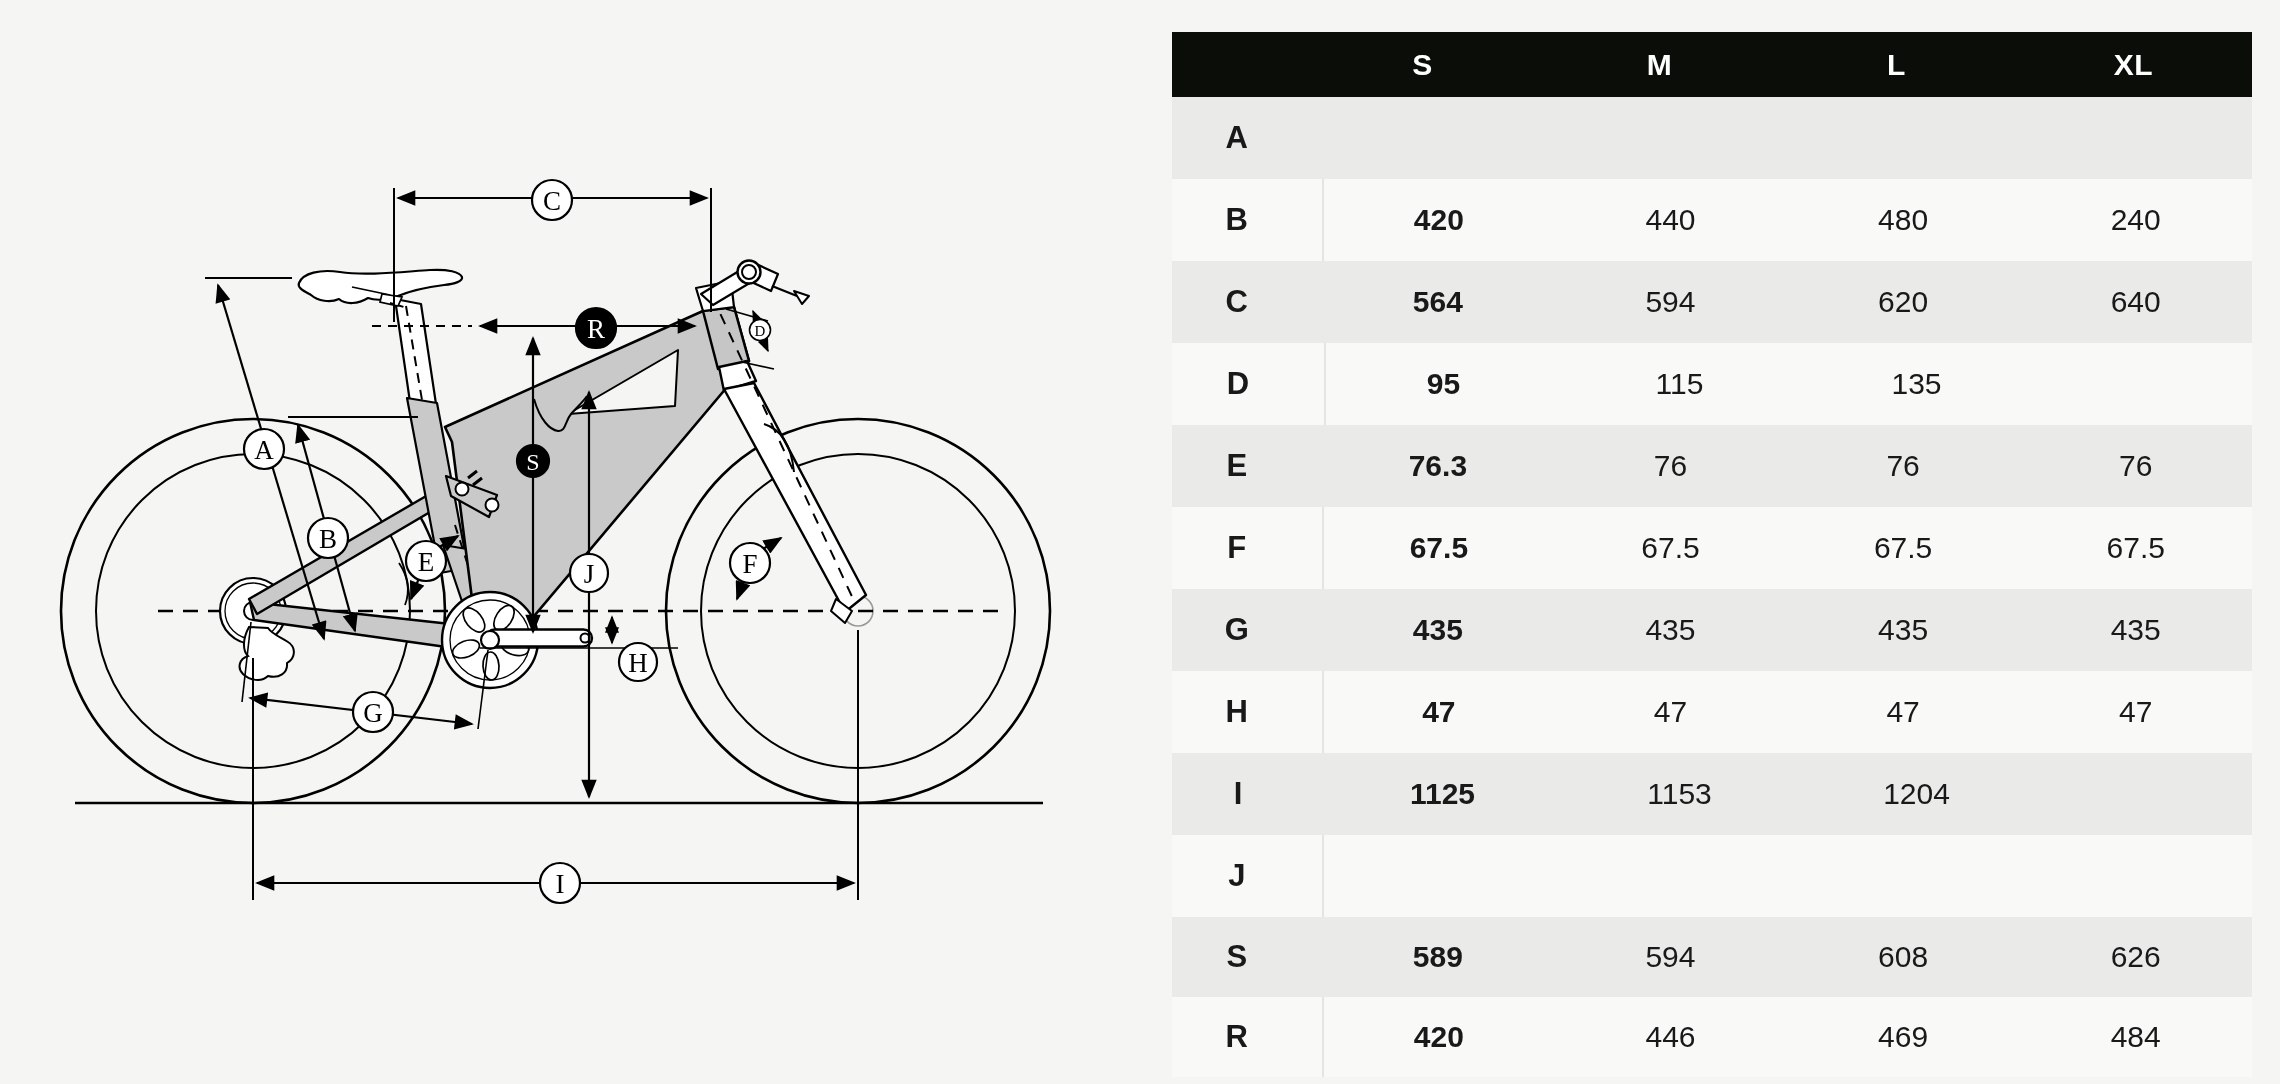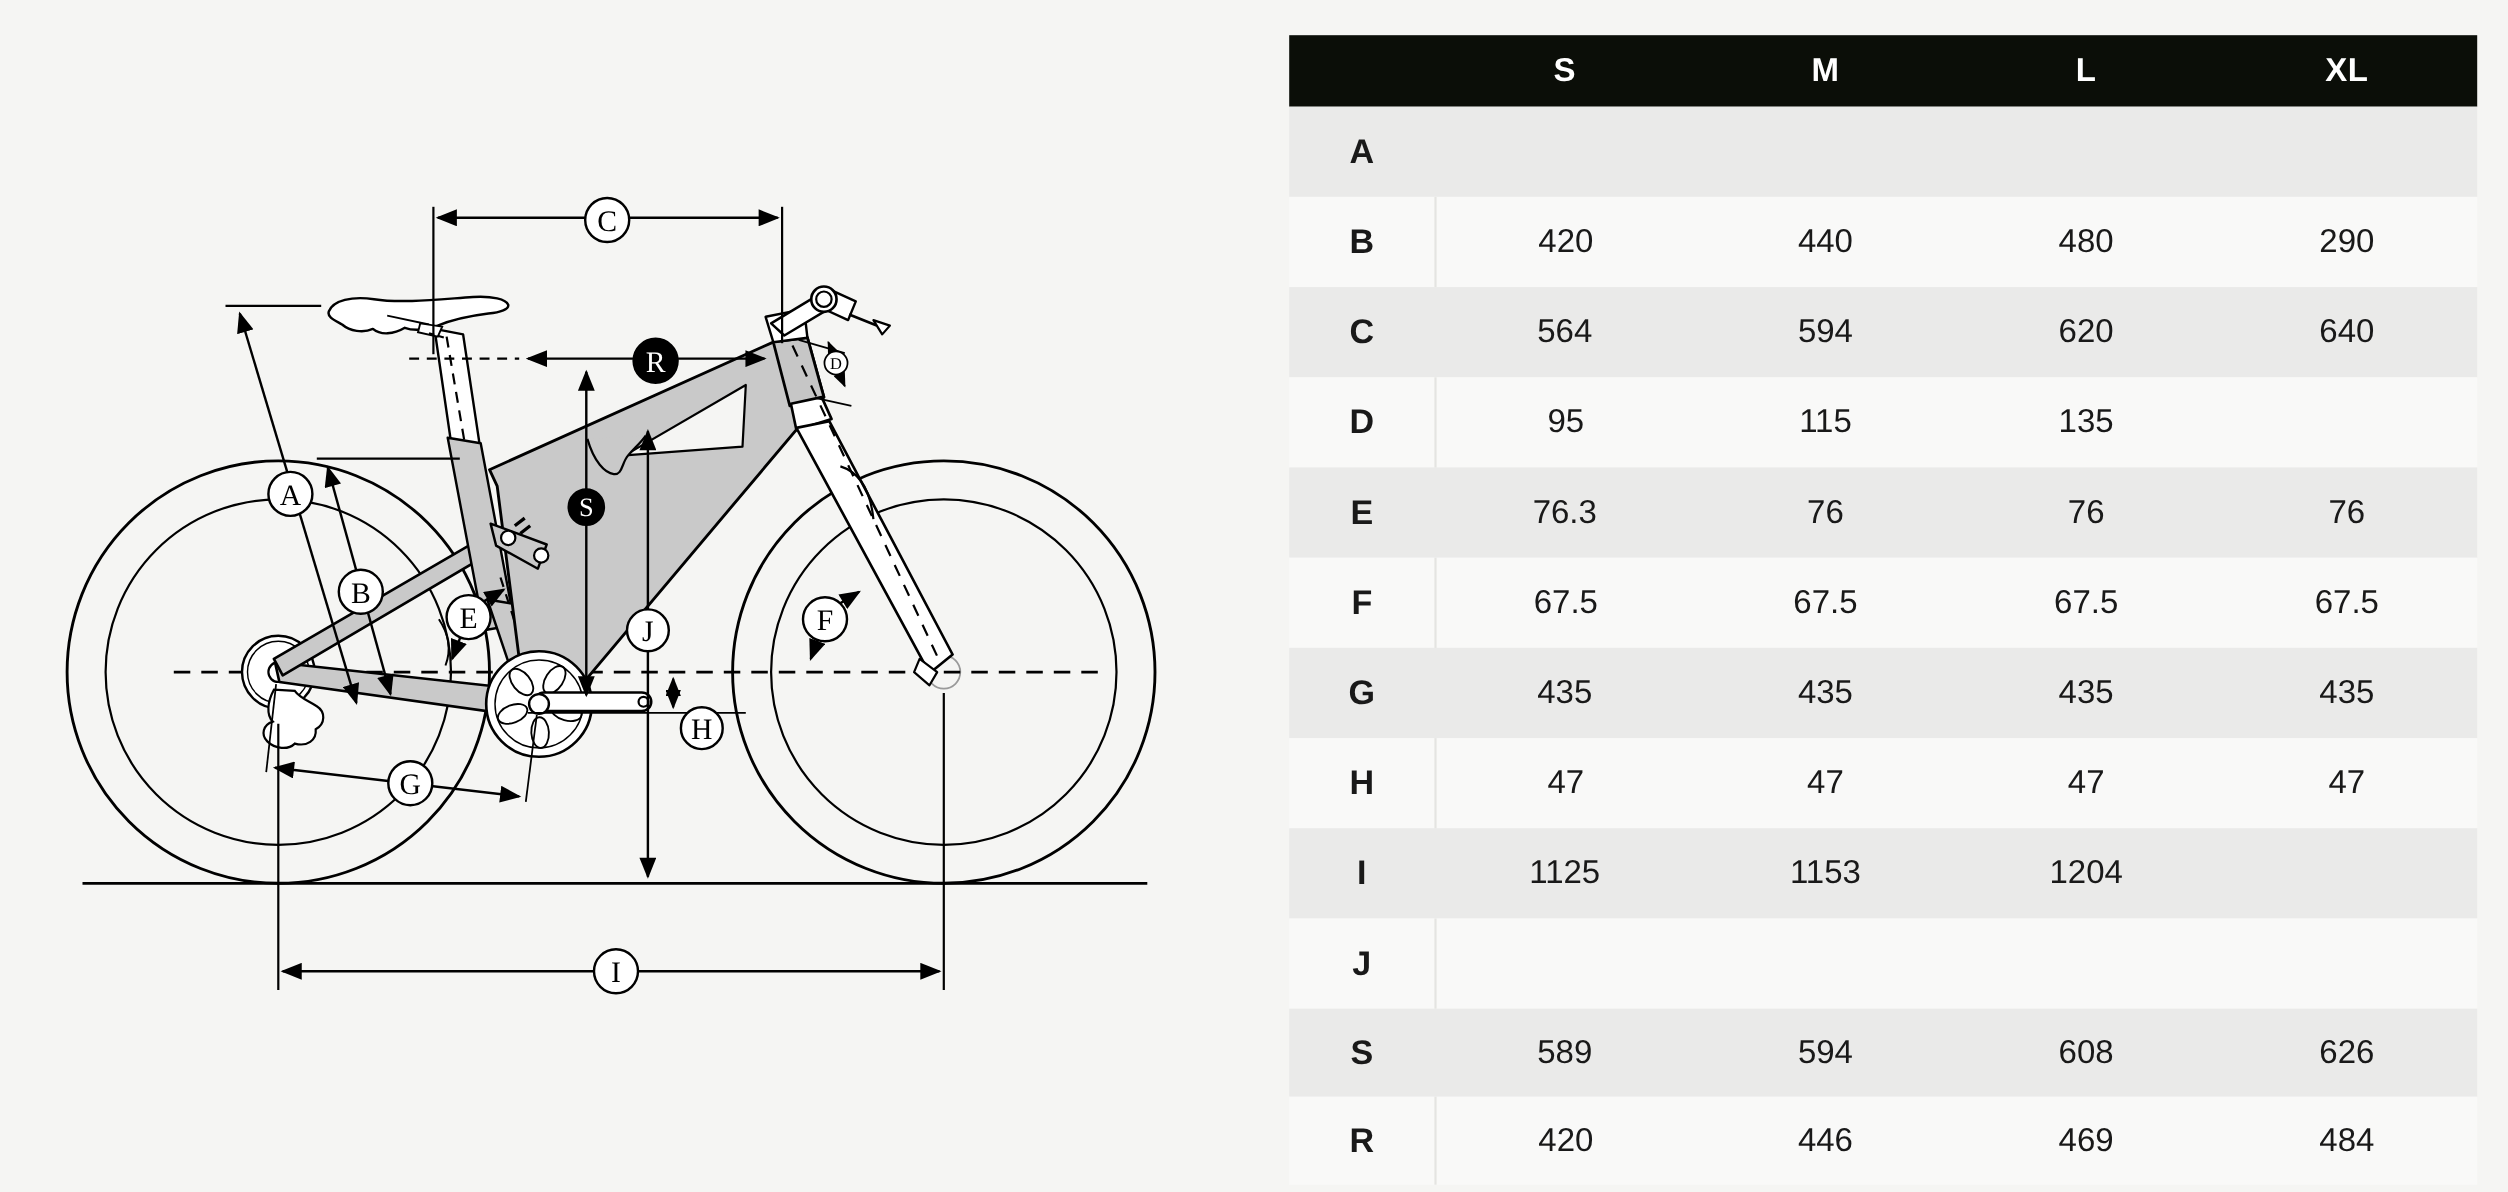--- a/index.html
+++ b/index.html
@@ -19,21 +19,21 @@
     position:absolute;left:1172px;top:32px;width:1080px;
     color:#191919;
   }
   .trow{display:flex;align-items:center;}
   .trow.thead{height:65px;background:#0b0e08;color:#ffffff;}
   .trow.grey{background:#eaeae9;}
   .trow.light{background:#f9f9f8;}
   .cell{box-sizing:border-box;display:flex;align-items:center;justify-content:center;height:100%;}
   .lcell{width:132px;font-weight:700;font-size:31px;}
   .vcell{width:237px;font-size:30px;font-weight:400;}
-  .vcell.bold{font-weight:400;}
+  .vcell.bold{font-weight:700;margin-left:20px;}
   .trow.thead .vcell{font-weight:700;font-size:30px;letter-spacing:.5px;}
   .trow.light .sep{border-left:2px solid #e4e4e2;}
 </style>
 </head>
 <body>
 
 <div id="diagram">
 <svg width="1140" height="1084" viewBox="0 0 1140 1084" xmlns="http://www.w3.org/2000/svg">
   <defs>
     <marker id="ah" viewBox="0 0 10 8" refX="9" refY="4" markerWidth="9" markerHeight="7" orient="auto-start-reverse" markerUnits="strokeWidth">
@@ -267,21 +267,21 @@
       <div class="cell vcell bold sep"></div>
       <div class="cell vcell"></div>
       <div class="cell vcell"></div>
       <div class="cell vcell"></div>
     </div>
     <div class="trow light" style="height: 82px;">
       <div class="cell lcell">B</div>
       <div class="cell vcell bold sep">420</div>
       <div class="cell vcell">440</div>
       <div class="cell vcell">480</div>
-      <div class="cell vcell">290</div>
+      <div class="cell vcell">240</div>
     </div>
     <div class="trow grey" style="height: 82px;">
       <div class="cell lcell">C</div>
       <div class="cell vcell bold sep">564</div>
       <div class="cell vcell">594</div>
       <div class="cell vcell">620</div>
       <div class="cell vcell">640</div>
     </div>
     <div class="trow light" style="height: 82px;">
       <div class="cell lcell">D</div>

